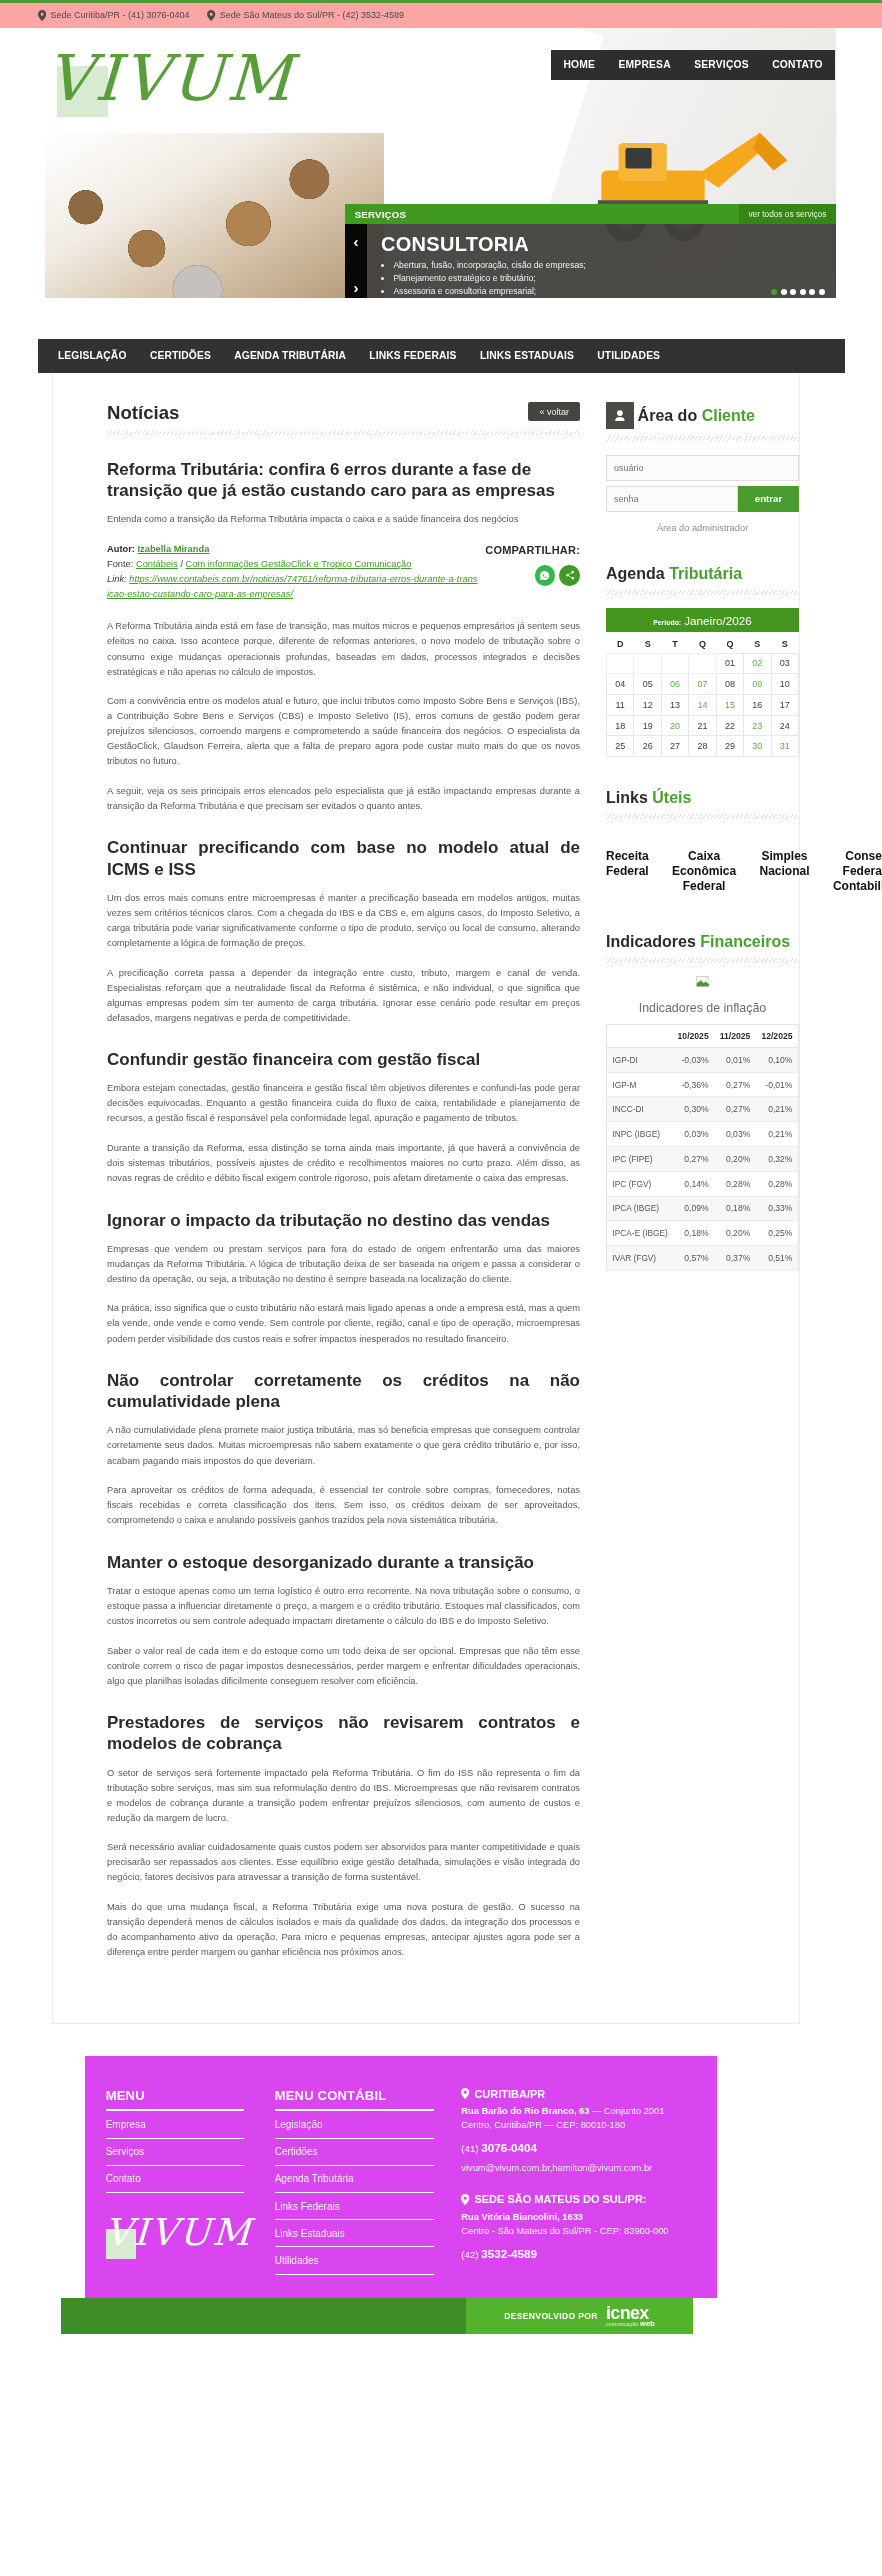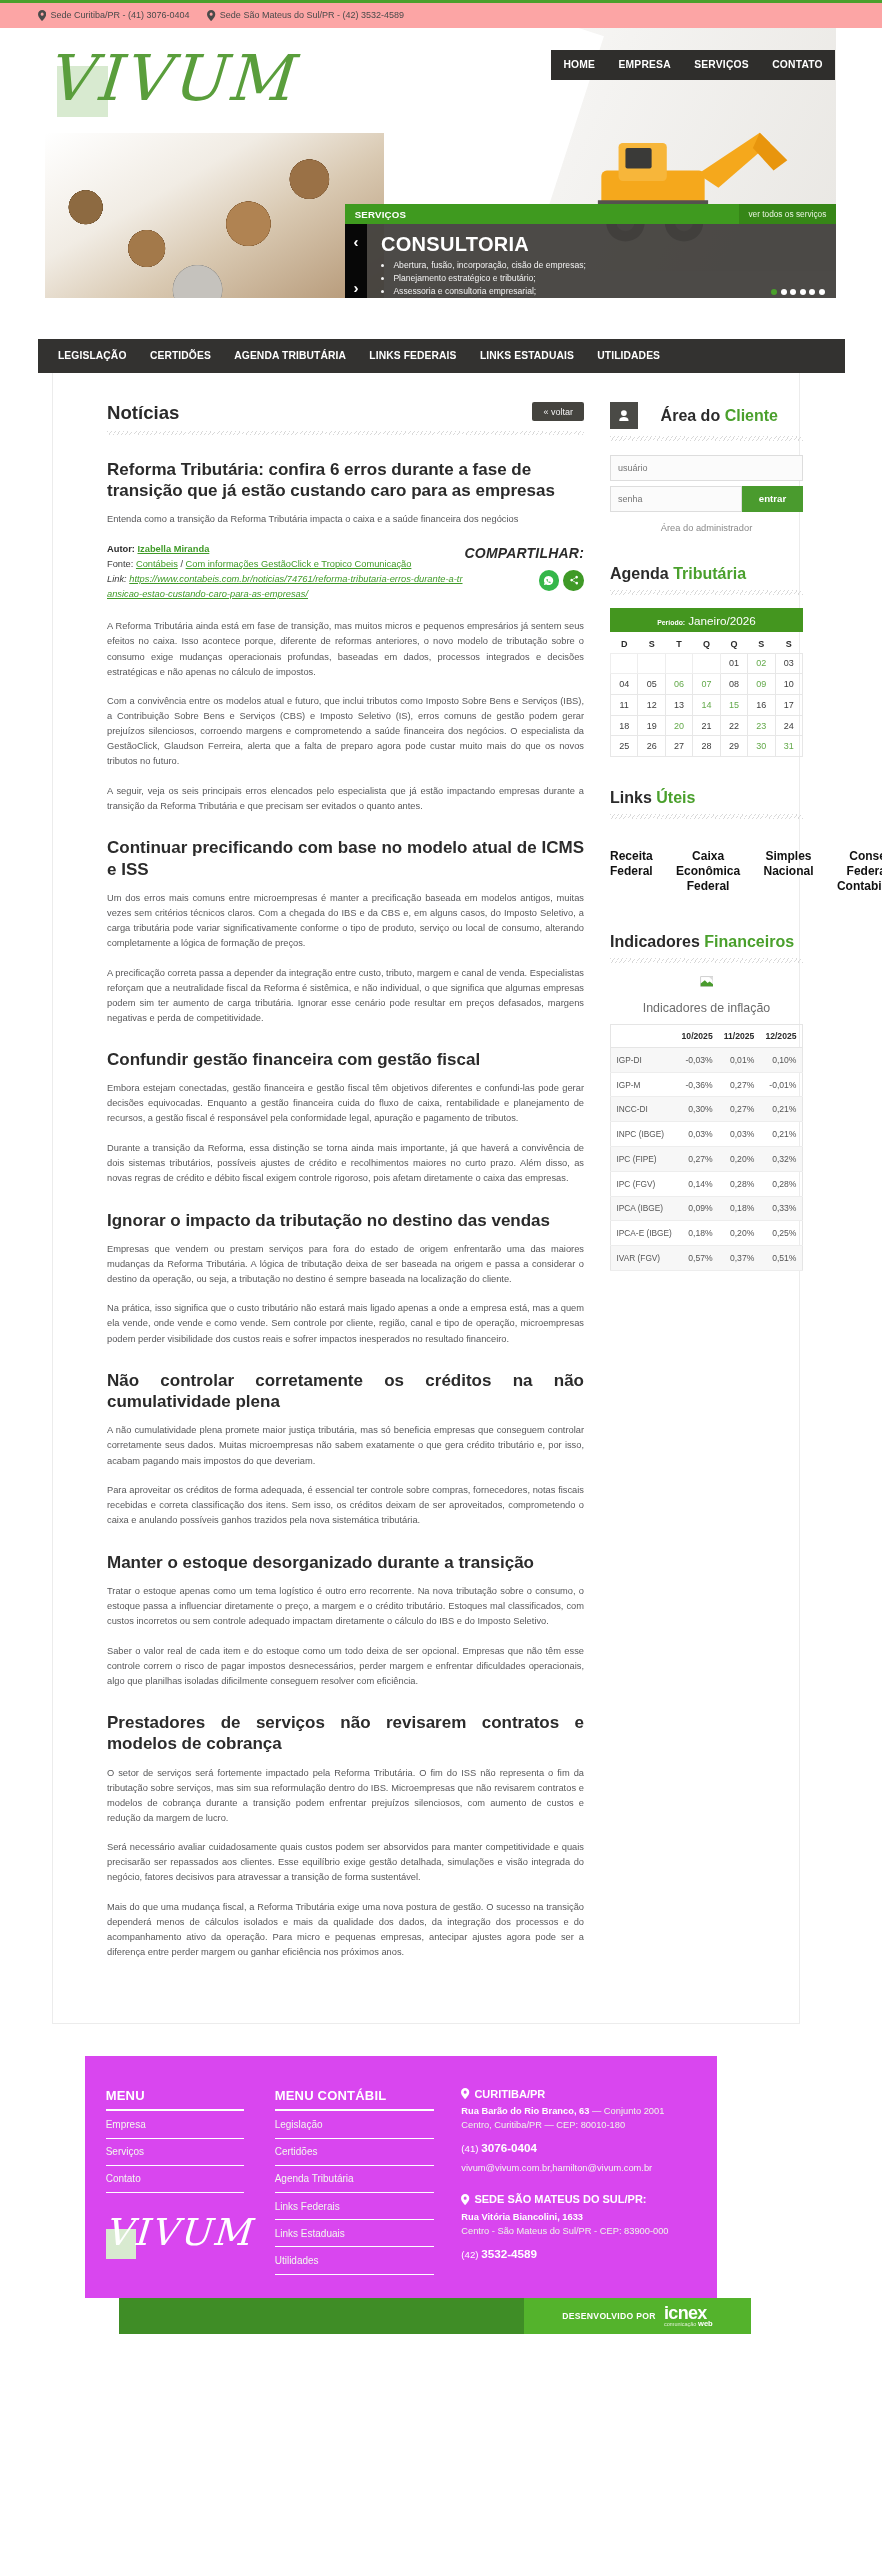--- a/index.html
+++ b/index.html
@@ -66,30 +66,30 @@
 
   .art-title { margin:23.4px 0 6.9px; font-size:18.6px; line-height:1.3; color:#2b2b2b; font-weight:bold; }
   .art-sub { font-size:11.7px; line-height:1.45; color:#9b9b9b; margin:0 0 18px; }
 
   .meta { display:flex; justify-content:space-between; font-size:9.3px; line-height:1.6; margin-bottom:18px; }
   .meta .left { width:372px; color:#3c3c3c; }
   .meta b { color:#2b2b2b; }
   .meta a { color:#3f9a27; text-decoration:underline; }
   .meta .linkrow { font-style:italic; }
   .share { text-align:right; }
-  .share .lbl { font-size:14px; font-weight:bold; color:#2b2b2b; letter-spacing:0.2px;font-style:italic; }
+  .share .lbl { font-size:11px; font-weight:bold; color:#2b2b2b; letter-spacing:0.2px; }
   .share .icons { margin-top:5.5px; display:flex; gap:4.1px; justify-content:flex-end; }
   .share .ic { width:20.7px; height:20.7px; border-radius:50%; display:flex; align-items:center; justify-content:center; }
   .ic.wa { background:#35b74a; } .ic.sh { background:#3f9a27; }
 
   .article p { font-size:9.3px; line-height:1.62; text-align:justify; color:#58585a; margin:0 0 14.5px; }
   .article h2 { font-size:17px; line-height:1.25; color:#2b2b2b; text-align:justify; margin:23.4px 0 11px; font-weight:bold; }
 
   
-  .sb-head { display:flex; align-items:center; gap:23px; }
+  .sb-head { display:flex; align-items:center; gap:4px; }
   .sb-icon { width:27.6px; height:27.6px; background:#4a4a46; display:flex; align-items:center; justify-content:center; flex:0 0 auto; }
   .sb-title { font-size:16px; font-weight:bold; color:#2b2b2b; }
   .sb-title .grn { color:#4aa02c; }
   .sb-block { margin-bottom:32px; }
   .sb-block .hatch { margin-bottom:13.8px; }
 
   .field { width:100%; height:26px; border:0.7px solid #ddd; background:#fbfbfb; padding:0 6.9px; font-size:9px; color:#999;
            font-family:"Liberation Sans",sans-serif; margin-bottom:5px; }
   .login-row { display:flex; gap:0; }
   .login-row .field { flex:1; margin-bottom:0; }
@@ -129,21 +129,21 @@
   .flogo .word { position:absolute; left:2.8px; top:0; font-family:"DejaVu Serif",serif; font-style:italic; font-size:37px;
                  color:#fff; letter-spacing:2.1px; transform:skewX(-6deg); }
   .fcity { display:flex; align-items:center; gap:4.8px; font-size:11px; font-weight:bold; margin:0 0 5.5px; }
   .fcity .pin path { fill:#fff; }
   .faddr { font-size:9.3px; line-height:1.5; margin:0 0 8.3px; color:#eef7e8; }
   .faddr b { color:#fff; }
   .fphone { font-size:9.7px; margin:0 0 8.3px; }
   .fphone b { font-size:11.7px;margin-top:36px; }
   .femail { font-size:9.3px; margin:0 0 20.7px; color:#f2f9ee; }
 
-  .credit-row { width:632px; margin-left:119px; height:36px; display:flex; }
+  .credit-row { width:632px; margin-left:61px; height:36px; display:flex; }
   .credit-row .dark { flex:1; background:#3f8d26; }
   .credit-box { width:227px; background:#54b32c; display:flex; align-items:center; justify-content:center; gap:8.3px; }
   .credit-box .lbl { color:#fff; font-size:8.6px; font-weight:bold; letter-spacing:0.3px; }
   .brand { position:relative; color:#fff; line-height:1; }
   .brand .nm { font-size:18px; font-weight:bold; letter-spacing:-0.7px; }
   .brand .sub { display:block; font-size:5.5px; color:#dff0d4; text-align:right; margin-top:-1.4px; }
   .brand .sub b { font-size:7.6px; color:#fff; }
   .bottom-space { height:17px; background:#fff; }
 </style>
 </head>

